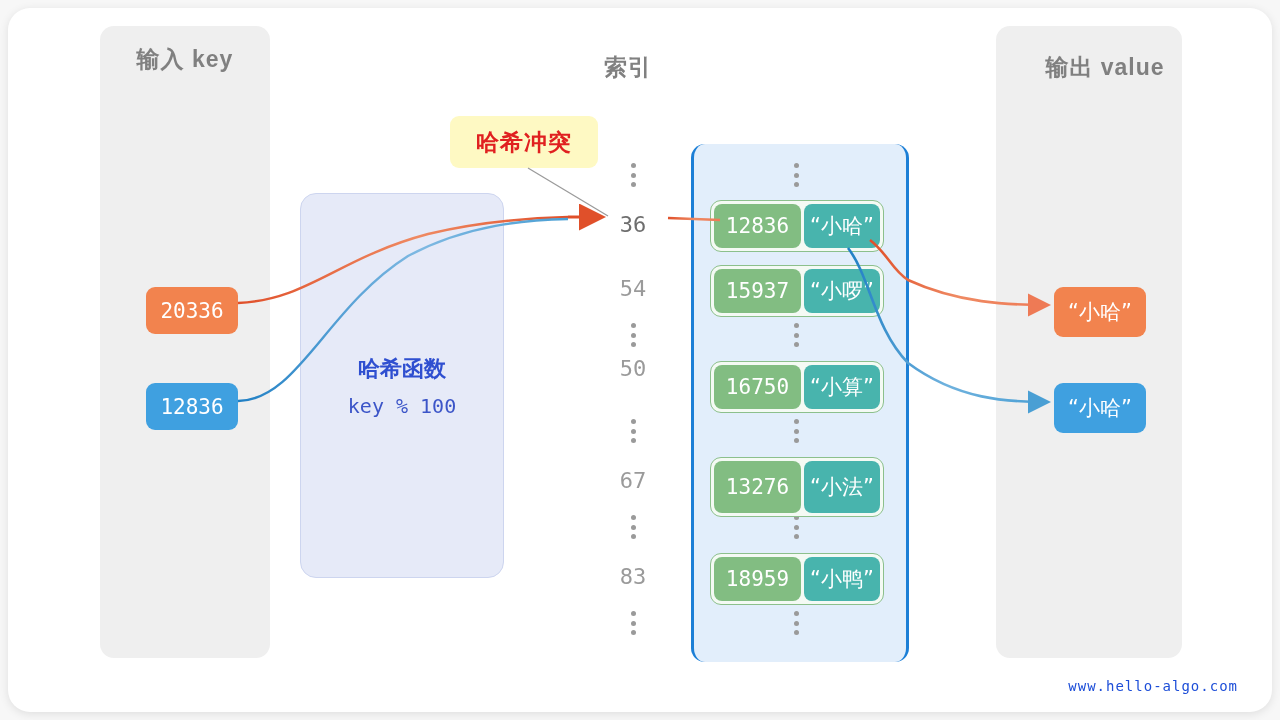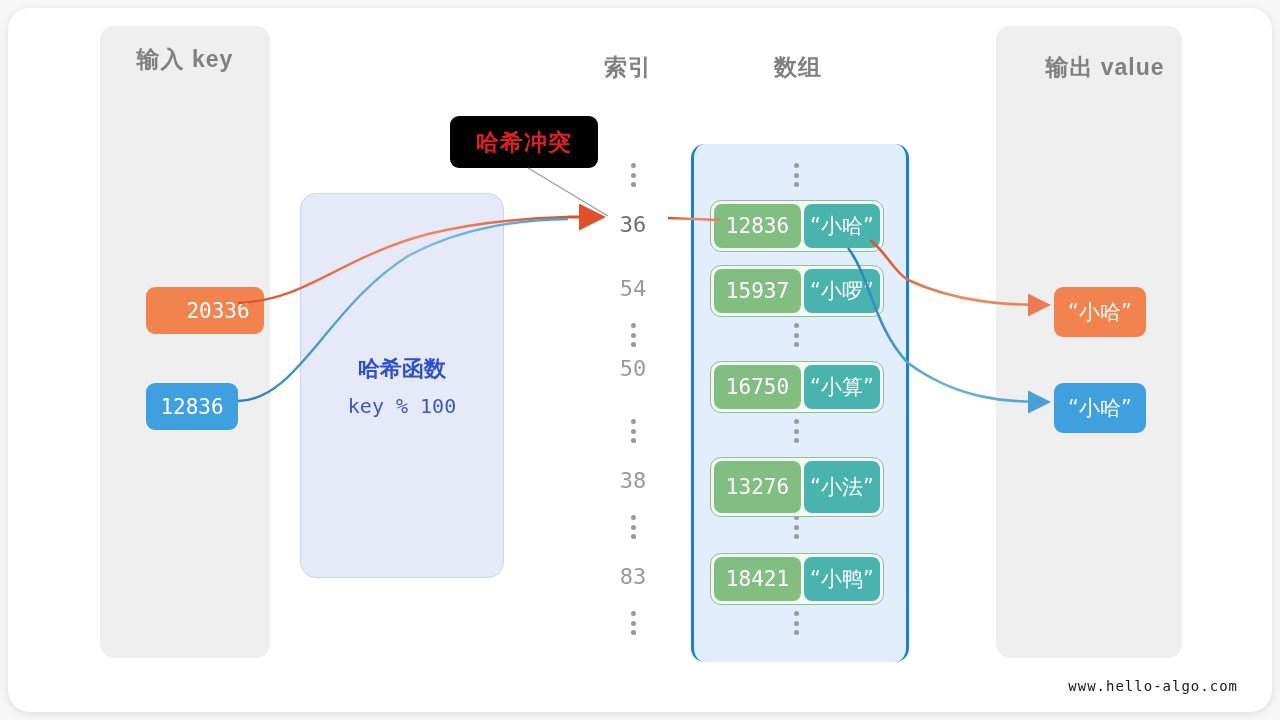--- a/index.html
+++ b/index.html
@@ -86,55 +86,54 @@
     font-family:"DejaVu Sans Mono","Liberation Mono",monospace;font-size:22px;
   }
   .idx.hl{color:#6e6e6e;font-weight:normal;}
 
   
   .dots{position:absolute;display:flex;flex-direction:column;align-items:center;justify-content:space-between;}
   .dots i{display:block;width:5px;height:5px;border-radius:50%;background:#9a9a9a;}
 
   
   #collide{
-    position:absolute;background:#000000;border-radius:9px;
+    position:absolute;background:#fef9c3;border-radius:9px;
     display:flex;align-items:center;justify-content:center;
     color:#e02020;font-weight:bold;font-size:23px;letter-spacing:1px;
   }
 
   
   #wm{
-    position:absolute;right:34px;bottom:18px;color:#0f172a;font-size:14px;
+    position:absolute;right:34px;bottom:18px;color:#1d4ed8;font-size:14px;
     font-family:"DejaVu Sans Mono","Liberation Mono",monospace;letter-spacing:1px;
   }
   svg.overlay{position:absolute;left:0;top:0;width:1264px;height:704px;pointer-events:none;}
 </style>
 </head>
 <body>
 
 <div id="card">
   <div class="stage">
 
     <div class="panel" style="left:92px;top:18px;width:170px;height:632px;"></div>
     <div class="panel-title" style="left:92px;top:36px;width:170px;">输入 key</div>
 
     <div class="panel" style="left:988px;top:18px;width:186px;height:632px;"></div>
     <div class="panel-title" style="left:988px;top:44px;width:218px;">输出 value</div>
 
     <div class="col-head" style="left:570px;top:44px;width:100px;">索引</div>
-    <div class="col-head" style="left:720px;top:44px;width:140px;">数组</div>
 
     <div id="hashbox" style="left:292px;top:185px;width:202px;height:383px;">
       <div class="t1" style="top:160px;">哈希函数</div>
       <div class="t2" style="top:200px;">key % 100</div>
     </div>
 
     <div id="collide" style="left:442px;top:108px;width:148px;height:52px;">哈希冲突</div>
 
-    <div class="chip" style="left:138px;top:279px;width:92px;height:47px;background:#f2834e;padding-left:26px;">20336</div>
+    <div class="chip" style="left:138px;top:279px;width:92px;height:47px;background:#f2834e;">20336</div>
     <div class="chip" style="left:138px;top:375px;width:92px;height:47px;background:#3fa0e0;">12836</div>
 
     <div class="chip cn" style="left:1046px;top:279px;width:92px;height:50px;background:#f2834e;">“小哈”</div>
     <div class="chip cn" style="left:1046px;top:375px;width:92px;height:50px;background:#3fa0e0;">“小哈”</div>
 
     <div id="array" style="left:683px;top:136px;width:212px;height:518px;"></div>
 
     <div class="dots" style="left:785px;top:155px;width:6px;height:24px;">
         <i></i>
         <i></i>
@@ -183,41 +182,41 @@
       </div>
     <div class="dots" style="left:622px;top:603px;width:6px;height:24px;">
         <i></i>
         <i></i>
         <i></i>
       </div>
 
     <div class="idx hl" style="left:585px;top:204px;width:80px;">36</div>
     <div class="idx" style="left:585px;top:268px;width:80px;">54</div>
     <div class="idx" style="left:585px;top:348px;width:80px;">50</div>
-    <div class="idx" style="left:585px;top:460px;width:80px;">38</div>
+    <div class="idx" style="left:585px;top:460px;width:80px;">67</div>
     <div class="idx" style="left:585px;top:556px;width:80px;">83</div>
 
     <div class="row" style="left:702px;top:192px;width:174px;height:52px;">
       <div class="cell-k" style="width:88px;">12836</div>
       <div class="cell-v" style="width:77px;">“小哈”</div>
     </div>
     <div class="row" style="left:702px;top:257px;width:174px;height:52px;">
       <div class="cell-k" style="width:88px;">15937</div>
       <div class="cell-v" style="width:77px;">“小啰”</div>
     </div>
     <div class="row" style="left:702px;top:353px;width:174px;height:52px;align-items:flex-end;">
       <div class="cell-k" style="width:88px;">16750</div>
       <div class="cell-v" style="width:77px;">“小算”</div>
     </div>
     <div class="row" style="left:702px;top:449px;width:174px;height:60px;justify-content:space-between;">
       <div class="cell-k" style="width:88px;">13276</div>
       <div class="cell-v" style="width:77px;">“小法”</div>
     </div>
     <div class="row" style="left:702px;top:545px;width:174px;height:52px;">
-      <div class="cell-k" style="width:88px;">18421</div>
+      <div class="cell-k" style="width:88px;">18959</div>
       <div class="cell-v" style="width:77px;">“小鸭”</div>
     </div>
 
     <svg class="overlay" viewBox="0 0 1264 704">
       <defs>
         <marker id="ah-orange" markerWidth="9" markerHeight="9" refX="7" refY="4.5" orient="auto">
           <path d="M0,0 L9,4.5 L0,9 z" fill="#e0502a"></path>
         </marker>
         <marker id="ah-blue" markerWidth="9" markerHeight="9" refX="7" refY="4.5" orient="auto">
           <path d="M0,0 L9,4.5 L0,9 z" fill="#4a9fd4"></path>

